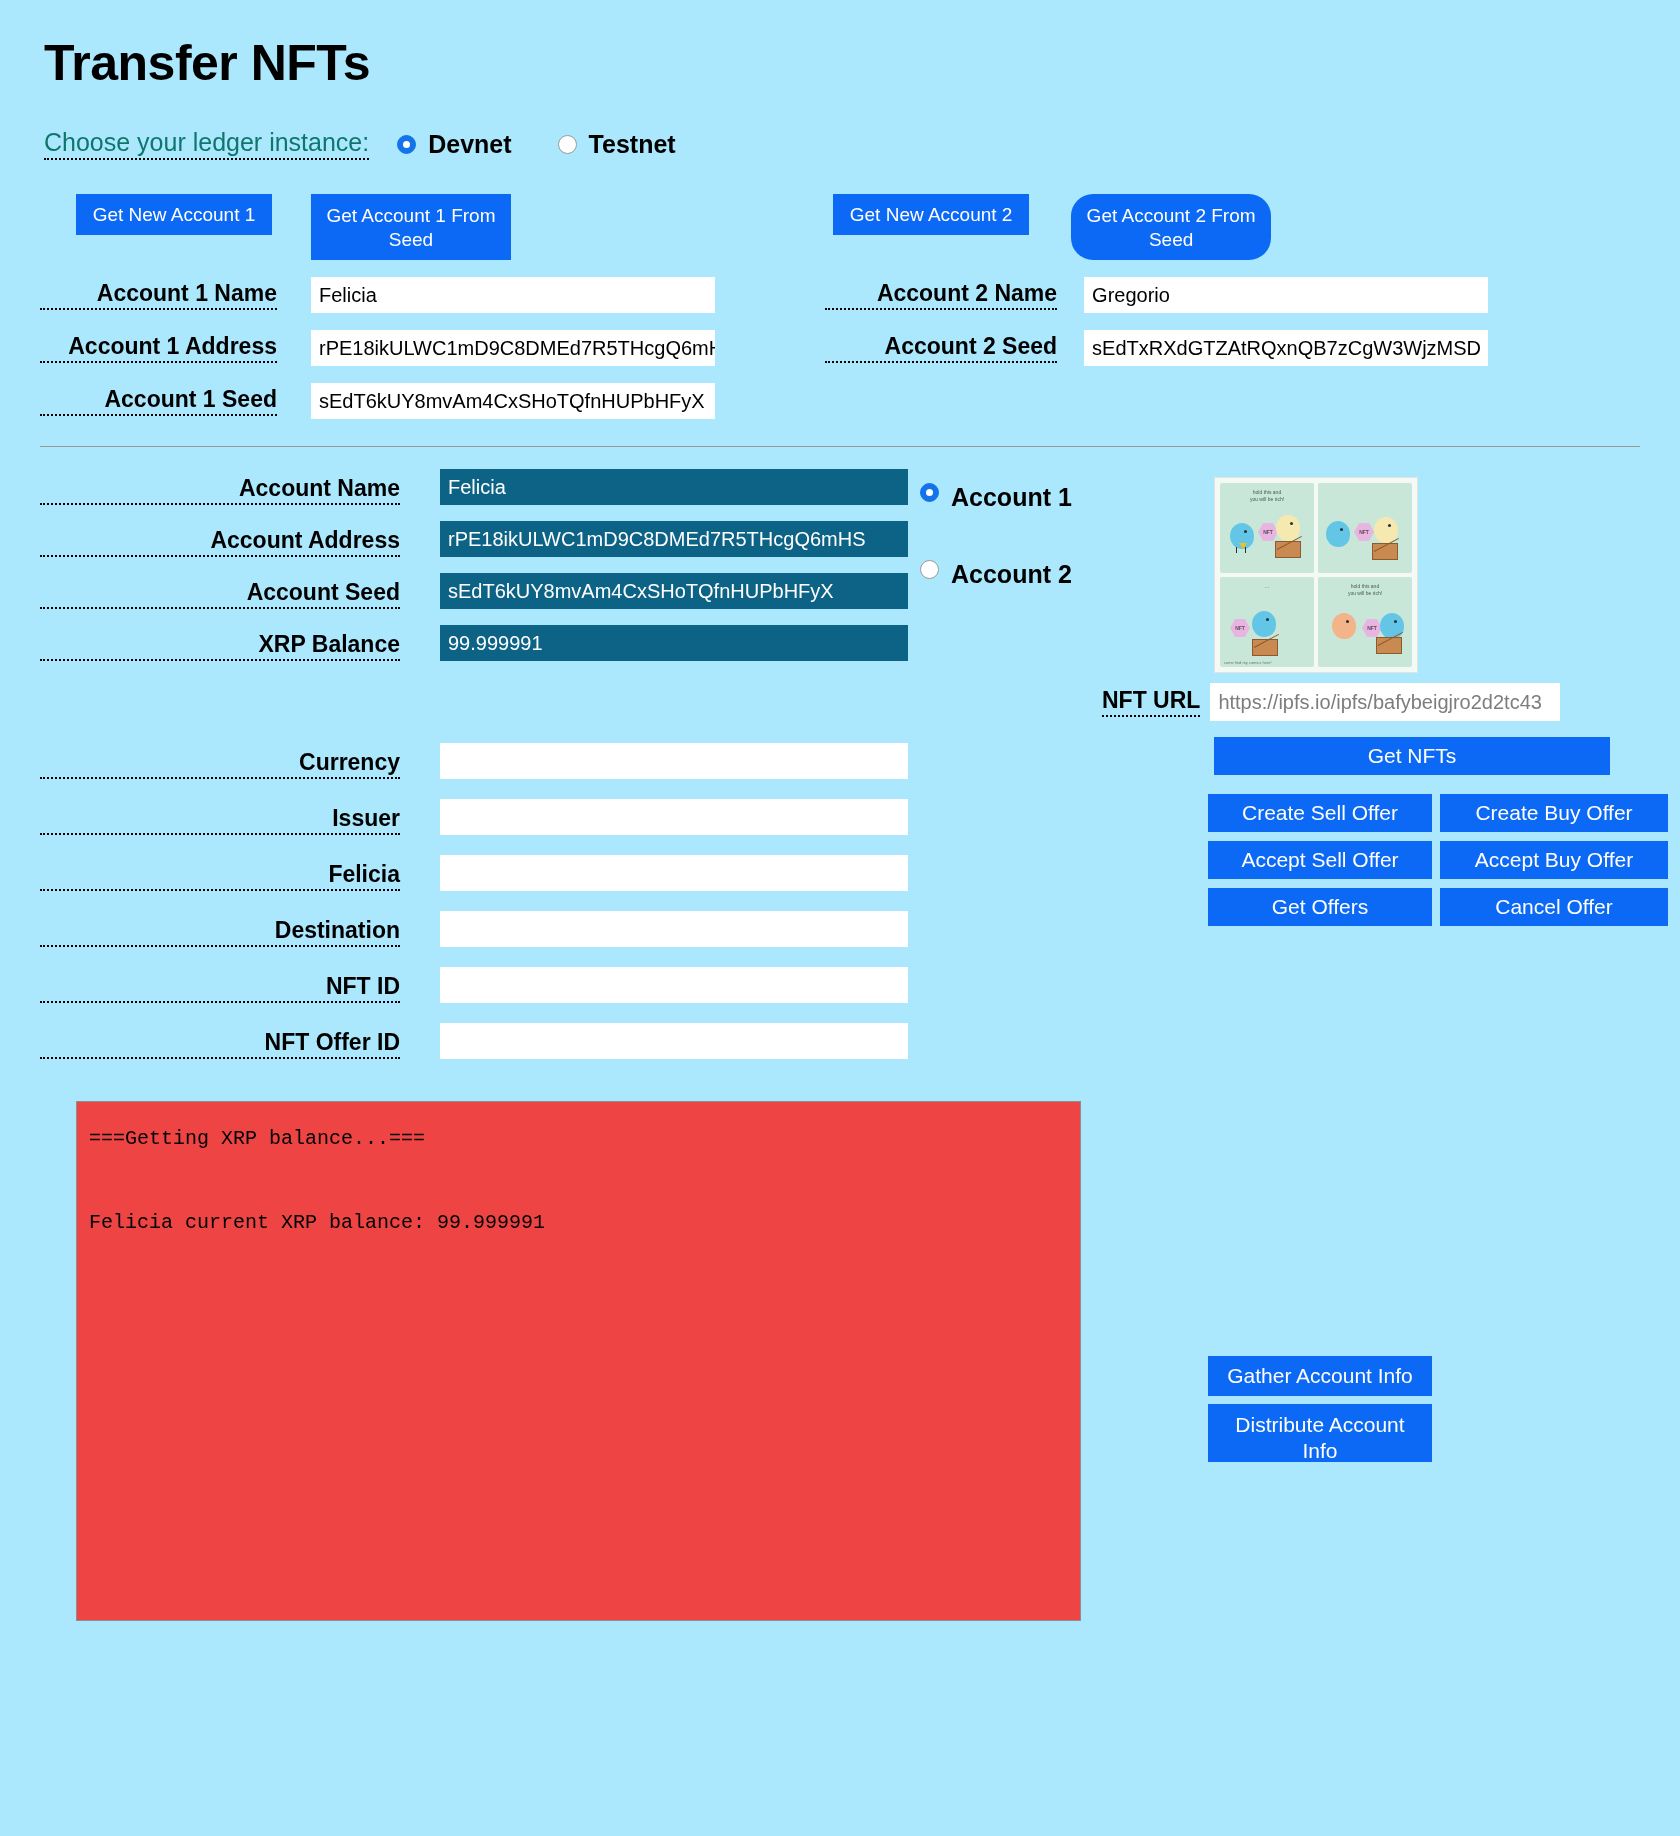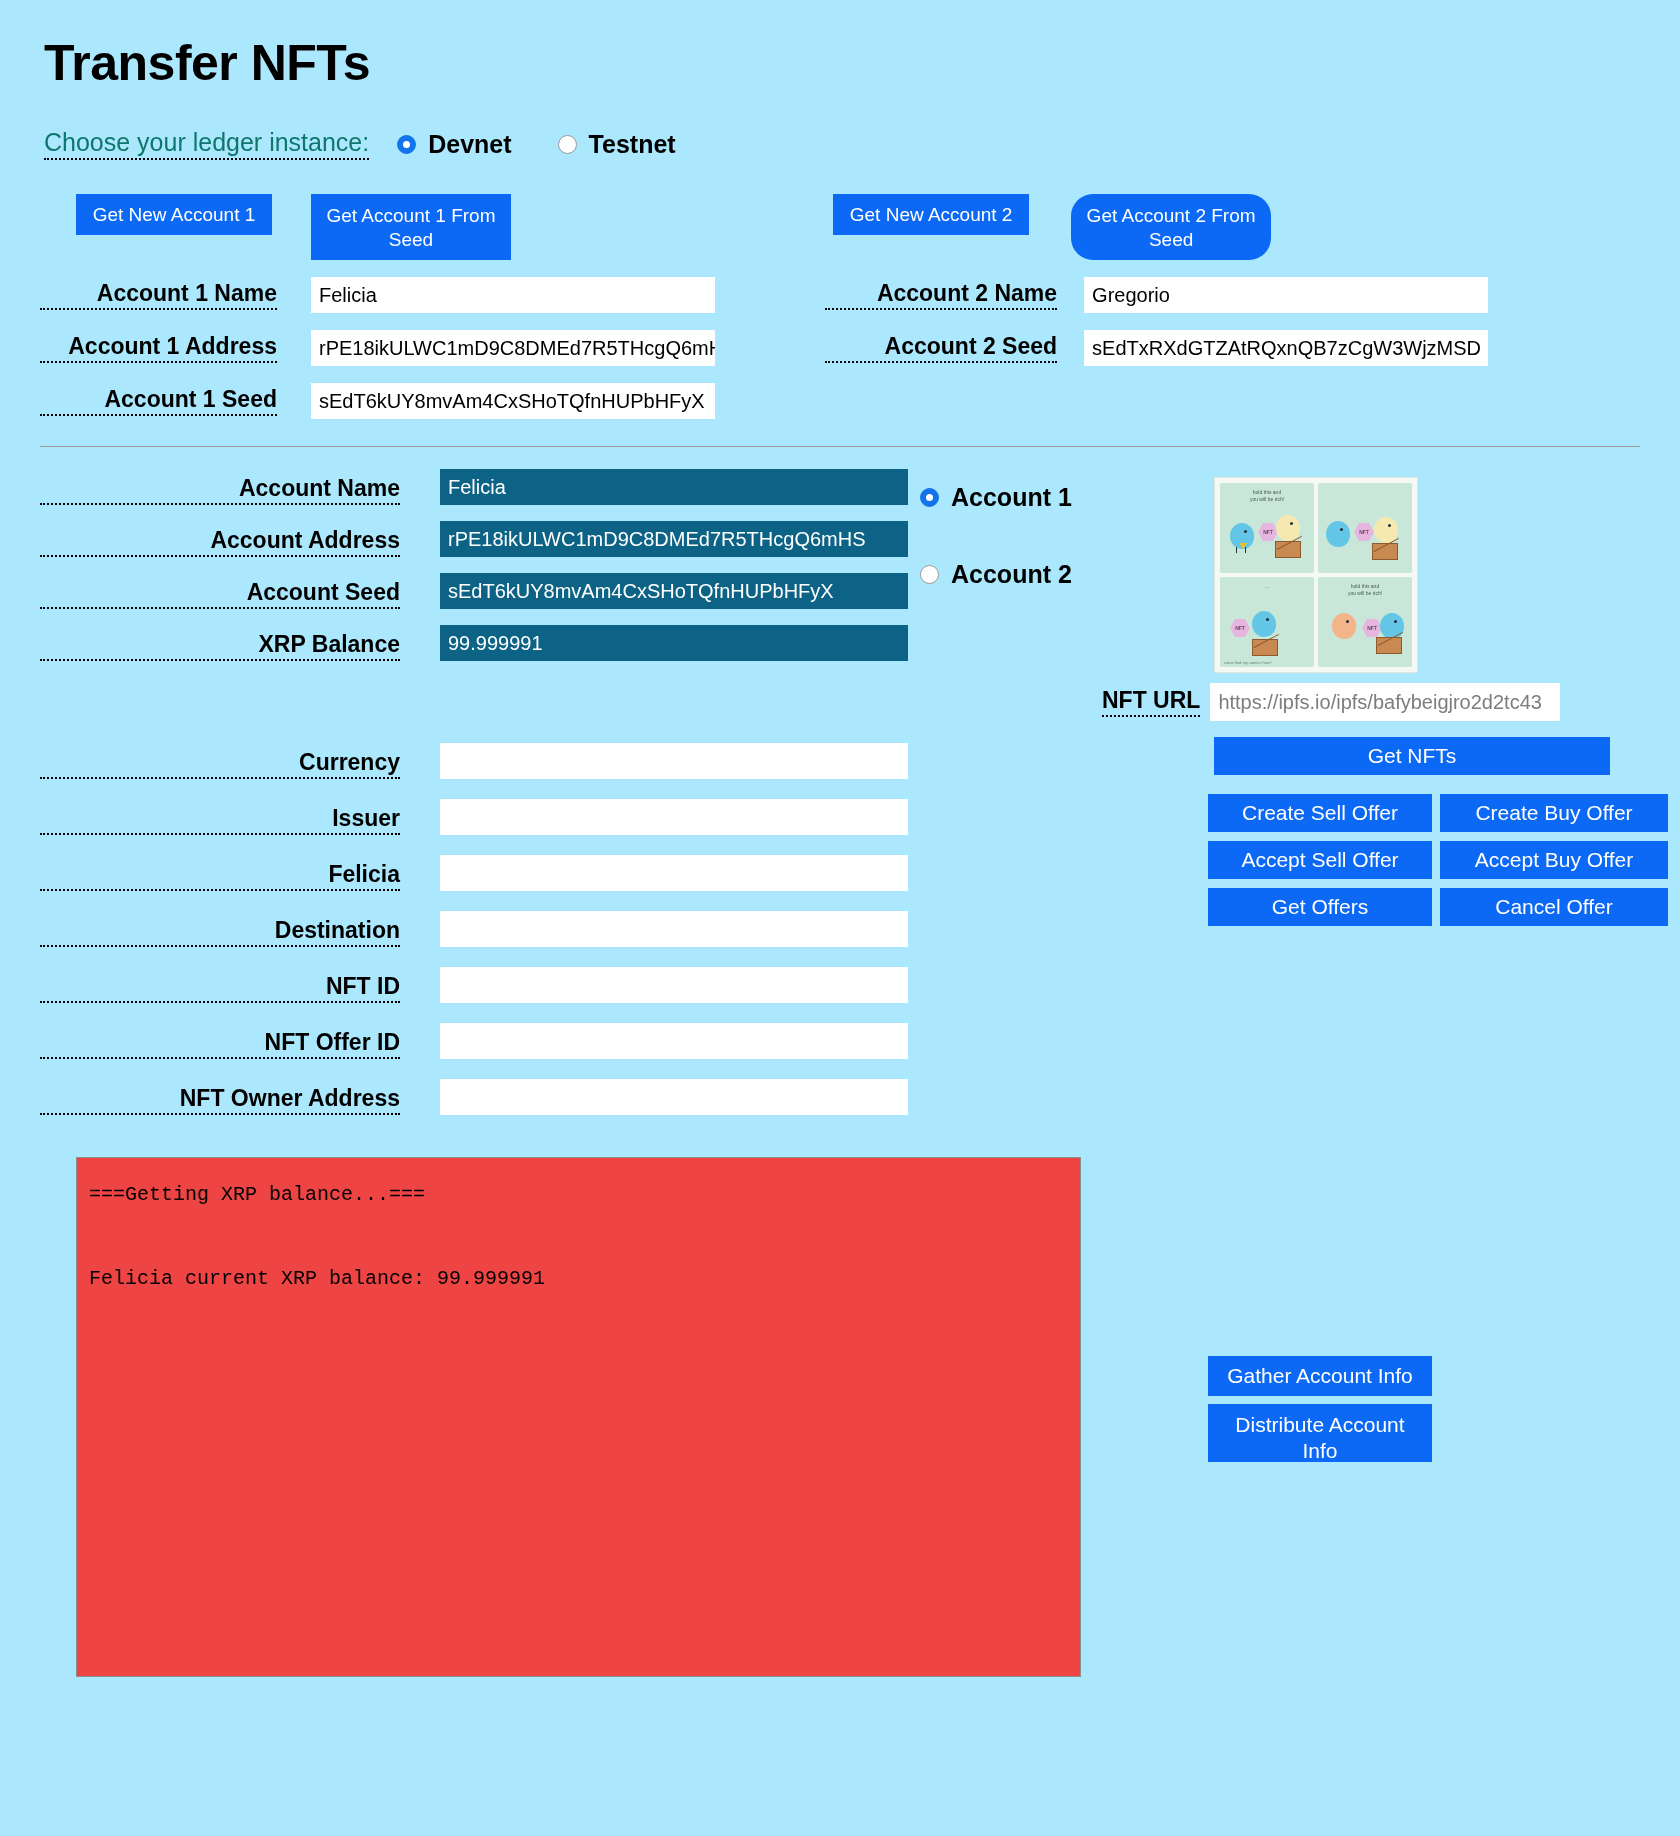--- a/index.html
+++ b/index.html
@@ -185,21 +185,21 @@
     background: #fff;
     color: #000;
     font-size: 20px;
     padding: 0 8px;
     display: flex;
     align-items: center;
     overflow: hidden;
     white-space: nowrap;
     border: none;
   }
-  .acct-radio-row { display: flex; align-items: center; margin-bottom: 48px; }
+  .acct-radio-row { display: flex; align-items: flex-start; margin-bottom: 48px; }
   .acct-radio-row .radio-label { font-size: 25px; font-weight: bold; }
 
   
   .nft-thumb {
     position: absolute;
     left: 14px; top: 8px;
     width: 204px; height: 196px;
     background: #f5f9f6;
     border: 1px solid #dfe6e0;
     padding: 5px;
@@ -435,24 +435,20 @@
           <span class="minput-plain"></span>
         </div>
         <div class="mrow">
           <span class="mlabel">NFT ID</span>
           <span class="minput-plain"></span>
         </div>
         <div class="mrow">
           <span class="mlabel">NFT Offer ID</span>
           <span class="minput-plain"></span>
         </div>
-        <div class="mrow">
-          <span class="mlabel">NFT Owner Address</span>
-          <span class="minput-plain"></span>
-        </div>
       </div>
     </div>
 
     <div class="mid-rad">
       <div class="acct-radio-row">
         <span class="radio checked"></span>
         <span class="radio-label">Account 1</span>
       </div>
       <div class="acct-radio-row">
         <span class="radio"></span>

